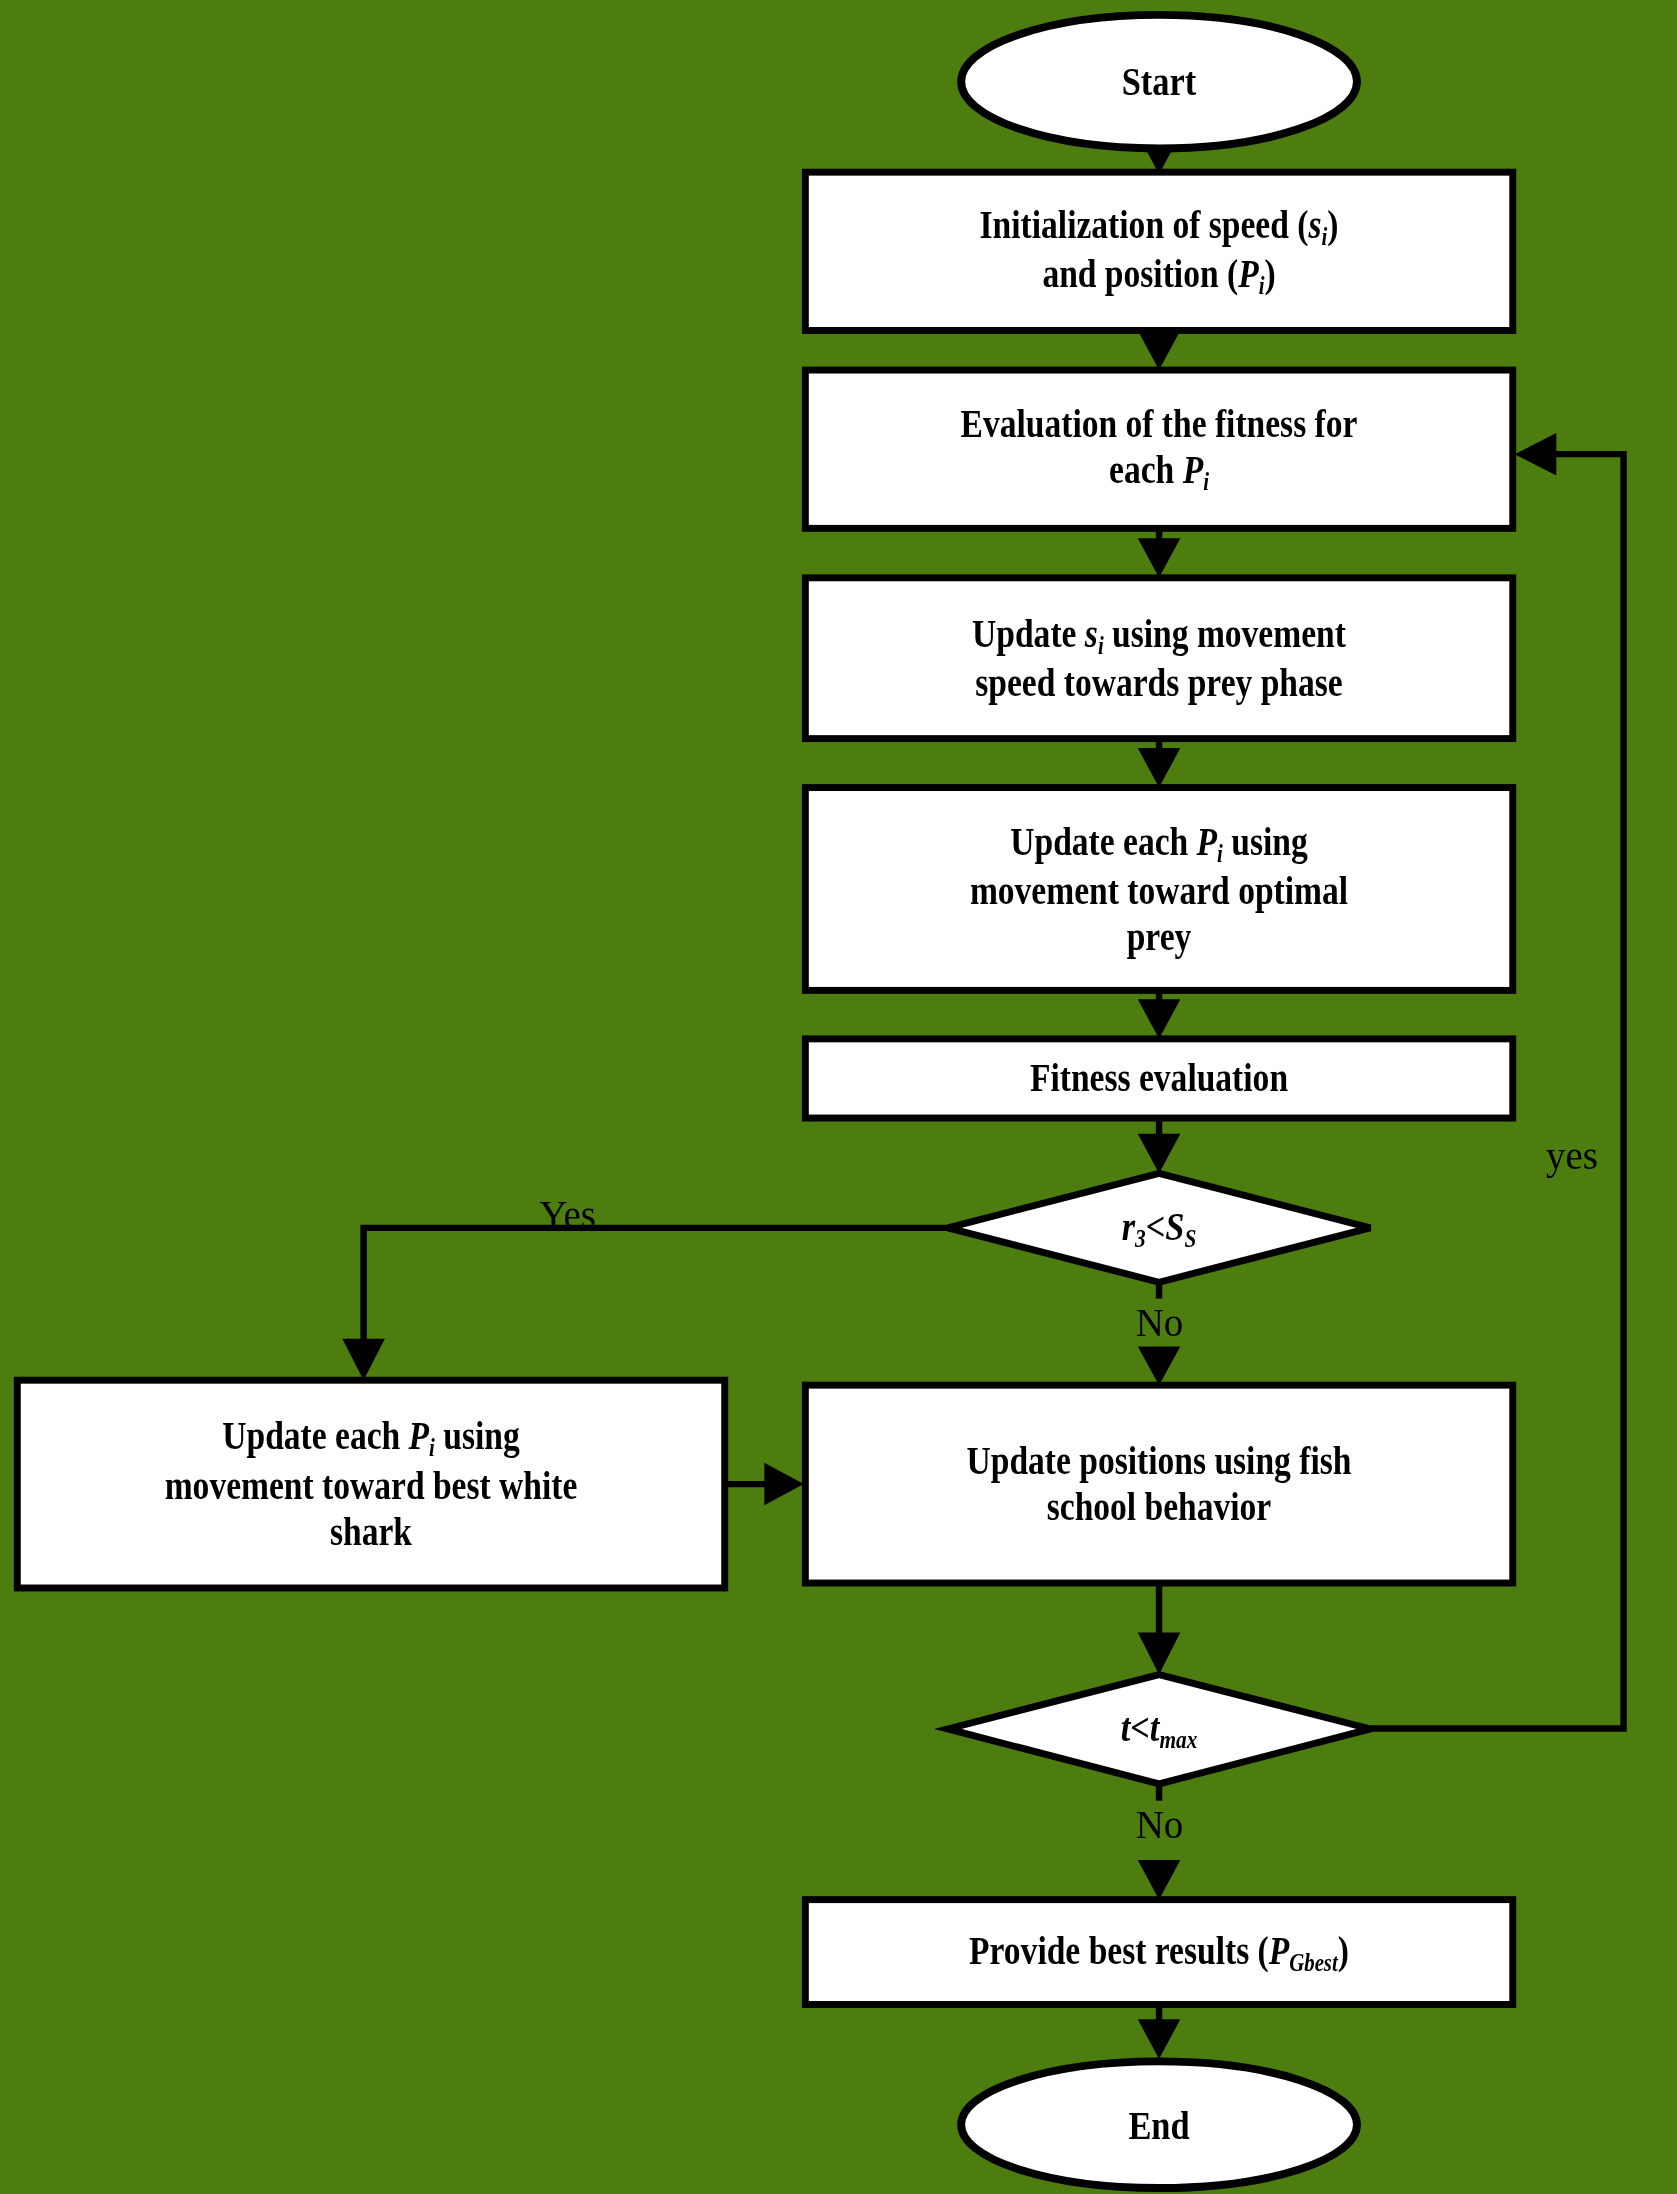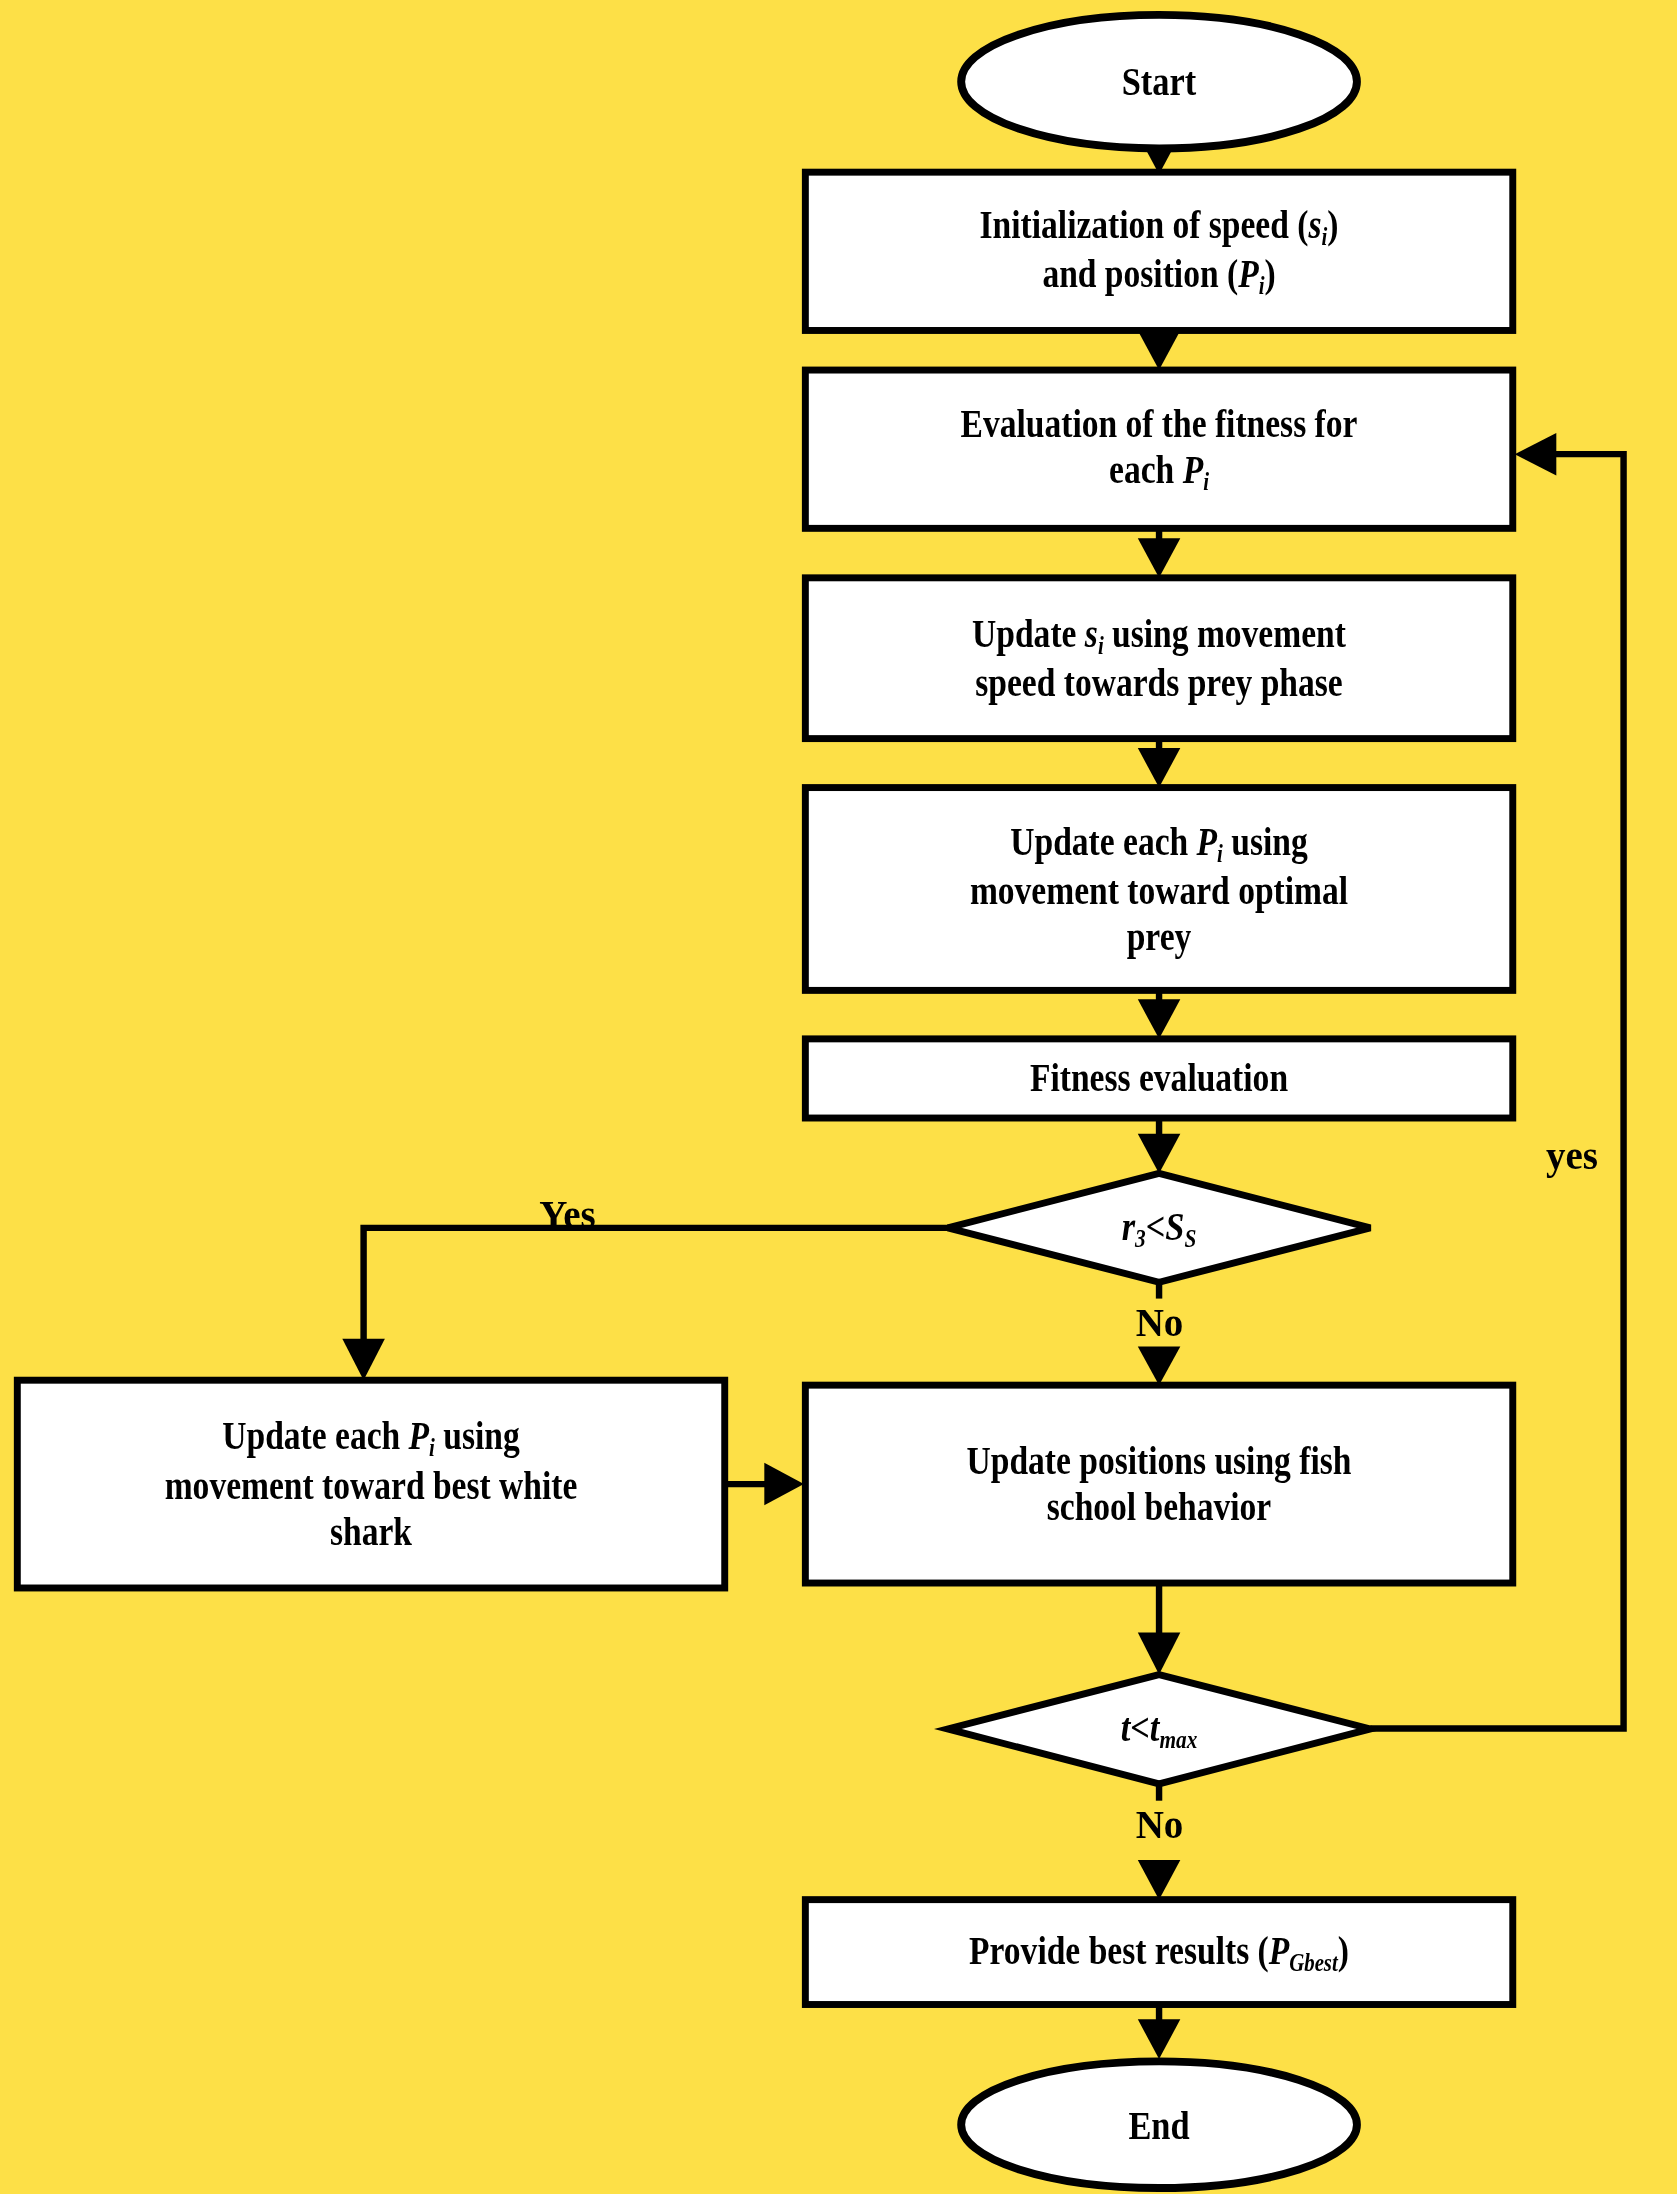--- a/index.html
+++ b/index.html
@@ -11,21 +11,21 @@
   body {
     width: 1677px;
     height: 2194px;
     font-family: "Liberation Serif", "DejaVu Serif", serif;
     overflow: hidden;
   }
   #flowchart-root {
     position: relative;
     width: 1677px;
     height: 2194px;
-    background: #fde047;
+    background: #4d7c0f;
   }
   svg.chart-svg {
     position: absolute;
     top: 0;
     left: 0;
     width: 1677px;
     height: 2194px;
     display: block;
   }
   .node-shape {
@@ -75,21 +75,21 @@
     position: absolute;
     color: #000000;
     font-family: "Liberation Serif", "DejaVu Serif", serif;
     font-weight: normal;
     font-size: 39px;
     text-align: center;
     white-space: nowrap;
     pointer-events: none;
   }
   .edge-label.cond {
-    font-weight: bold;
+    font-weight: normal;
   }
   sub.v {
     font-size: 0.62em;
     font-style: italic;
     vertical-align: -0.28em;
     font-weight: bold;
   }
   .math {
     font-style: italic;
     font-weight: bold;

